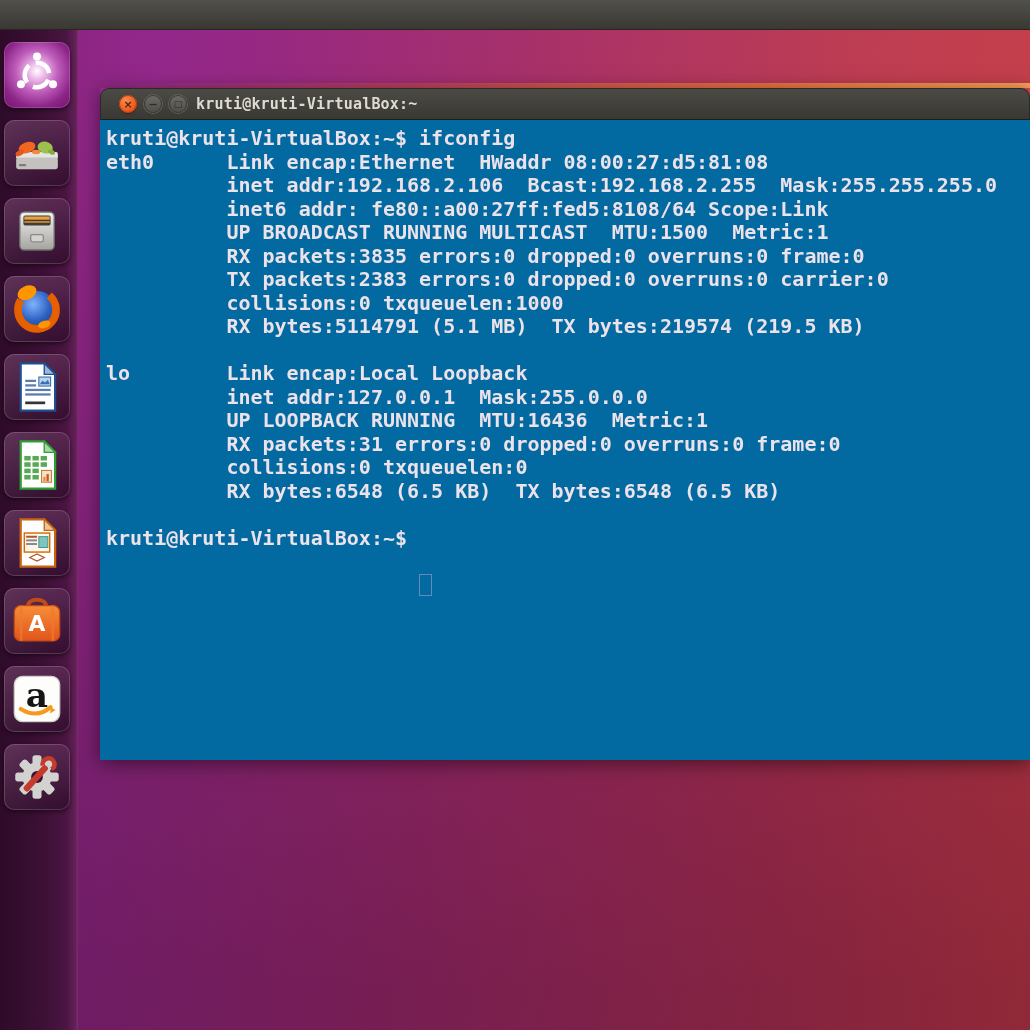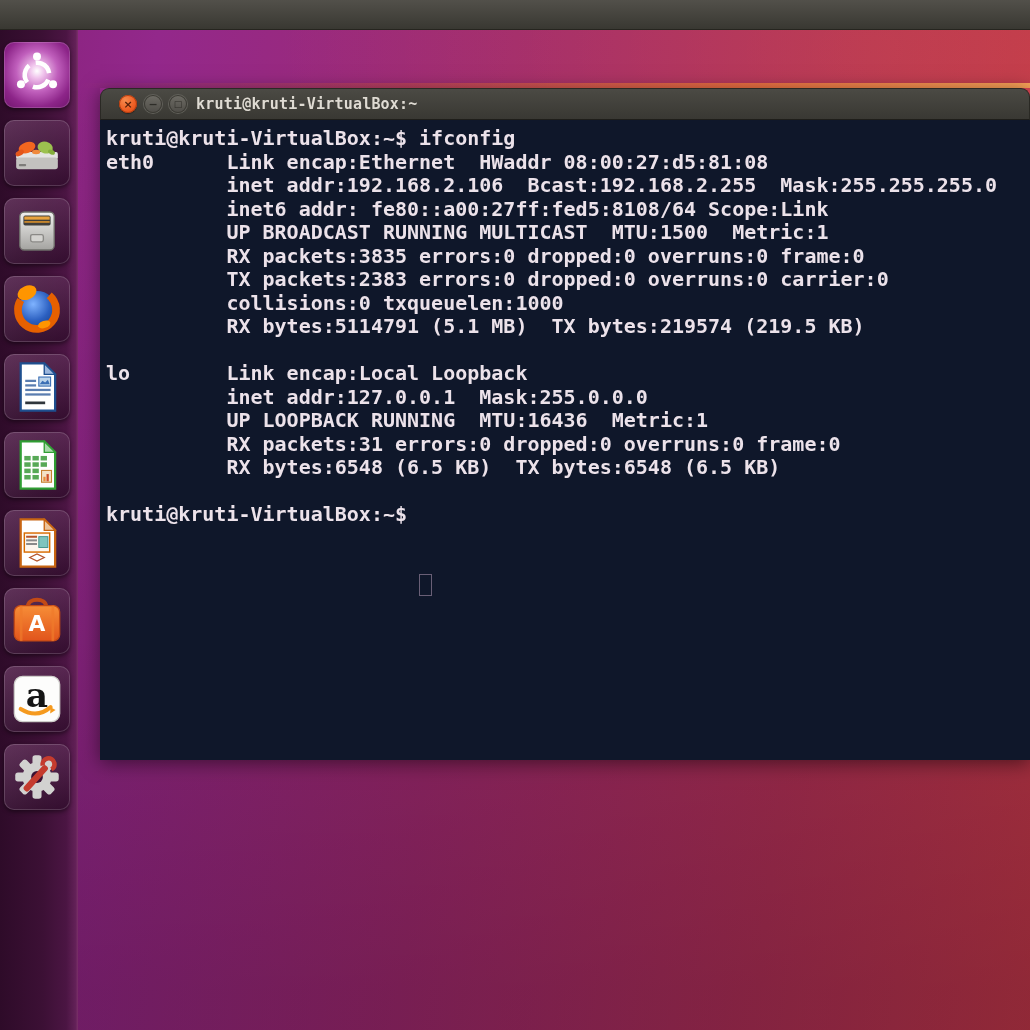--- a/index.html
+++ b/index.html
@@ -39,21 +39,21 @@
     display:flex;align-items:center;box-sizing:border-box;padding-left:18px;}
   .wbtn{width:18px;height:18px;border-radius:50%;margin-right:7px;flex:0 0 auto;
     display:flex;align-items:center;justify-content:center;
     font-family:"DejaVu Sans",sans-serif;font-weight:bold;font-size:11px;line-height:1;}
   .wbtn.close{background:radial-gradient(circle at 35% 30%, #f68b4e, #ef5f24 55%, #d34413);
     box-shadow:inset 0 0 0 1px #b13c10, 0 1px 1px rgba(0,0,0,.4);color:#55200a;}
   .wbtn.min,.wbtn.max{background:linear-gradient(#6e6c65,#4e4c47);
     box-shadow:inset 0 0 0 1px #3a3933, 0 0 0 1px #61605a;color:#2e2d28;}
   .wbtn.max{font-size:9px;}
   .title{margin-left:2px;color:#dfdbd3;font:bold 15px "DejaVu Sans Mono",monospace;letter-spacing:.2px;}
-  .tbody{position:relative;height:640px;background:#0f172a;box-sizing:border-box;
+  .tbody{position:relative;height:640px;background:#0369a1;box-sizing:border-box;
     padding:7px 0 0 6px;font:bold 20px/23.5px "DejaVu Sans Mono",monospace;color:#ece2ea;}
   .tline{white-space:pre;height:23.5px;overflow:hidden;}
   .cursor{position:absolute;left:calc(6px + 26ch);top:454px;width:11px;height:20px;
     border:1px solid rgba(215,185,210,0.45);}
 </style>
 </head>
 <body>
 
 <div class="screen">
   <div class="wallpaper"></div>
@@ -224,19 +224,20 @@
       <div class="tline">          UP BROADCAST RUNNING MULTICAST  MTU:1500  Metric:1</div>
       <div class="tline">          RX packets:3835 errors:0 dropped:0 overruns:0 frame:0</div>
       <div class="tline">          TX packets:2383 errors:0 dropped:0 overruns:0 carrier:0</div>
       <div class="tline">          collisions:0 txqueuelen:1000</div>
       <div class="tline">          RX bytes:5114791 (5.1 MB)  TX bytes:219574 (219.5 KB)</div>
       <div class="tline"></div>
       <div class="tline">lo        Link encap:Local Loopback</div>
       <div class="tline">          inet addr:127.0.0.1  Mask:255.0.0.0</div>
       <div class="tline">          UP LOOPBACK RUNNING  MTU:16436  Metric:1</div>
       <div class="tline">          RX packets:31 errors:0 dropped:0 overruns:0 frame:0</div>
+      <div class="tline">          collisions:0 txqueuelen:0</div>
       <div class="tline">          RX bytes:6548 (6.5 KB)  TX bytes:6548 (6.5 KB)</div>
       <div class="tline"></div>
       <div class="tline">kruti@kruti-VirtualBox:~$ </div>
       <div class="cursor"></div>
     </div>
   </div>
 </div>
 
 </body></html>

